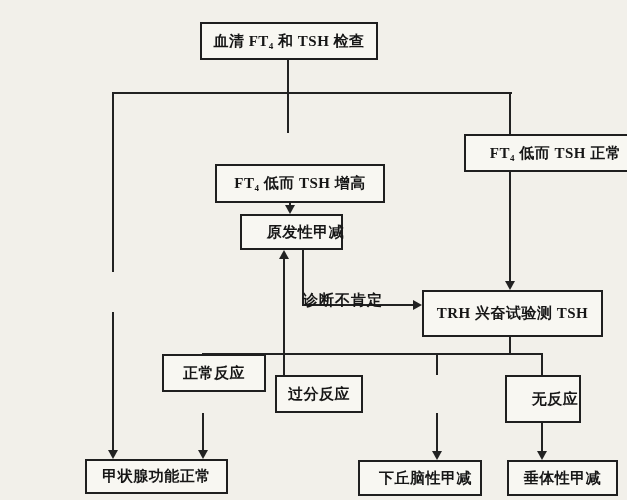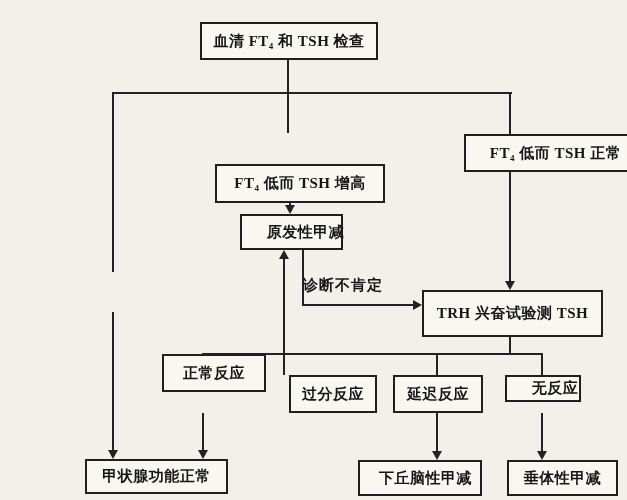--- a/index.html
+++ b/index.html
@@ -36,20 +36,21 @@
   .arrow-right{position:absolute;width:0;height:0;
     border-top:5px solid transparent;border-bottom:5px solid transparent;
     border-left:9px solid #222;}
   .edge-label{
     position:absolute;
     color:#161616;
     font-size:15px;
     font-weight:bold;
     letter-spacing:1px;
     white-space:nowrap;
+    margin-top:15px;
   }
 </style>
 </head>
 <body>
 
 <div class="canvas">
 
   <div class="vline" style="left:287px;top:60px;height:33px;"></div>
   <div class="hline" style="left:112px;top:92px;width:400px;"></div>
   <div class="vline" style="left:112px;top:92px;height:180px;"></div>
@@ -95,25 +96,24 @@
 
   <div class="node" style="left:432px;top:134px;width:183px;height:38px;margin-left:32px;">FT₄ 低而 TSH 正常</div>
 
   <div class="node" style="left:240px;top:214px;width:103px;height:36px;padding-left:28px;">原发性甲减</div>
 
 
   <div class="node" style="left:422px;top:290px;width:181px;height:47px;">TRH 兴奋试验测 TSH</div>
 
   <div class="node" style="left:162px;top:354px;width:104px;height:38px;">正常反应</div>
 
-  <div class="node" style="left:275px;top:375px;width:88px;height:38px;margin-left:14px;">过分反应</div>
+  <div class="node" style="left:275px;top:375px;width:88px;height:38px;">过分反应</div>
 
-  <div class="node" style="left:393px;top:375px;width:90px;height:38px;">延迟反应</div>
 
-  <div class="node" style="left:505px;top:375px;width:76px;height:27px;padding-left:24px;">无反应</div>
+  <div class="node" style="left:505px;top:375px;width:76px;height:48px;padding-left:24px;">无反应</div>
 
   <div class="node" style="left:85px;top:459px;width:143px;height:35px;">甲状腺功能正常</div>
 
   <div class="node" style="left:358px;top:460px;width:124px;height:36px;padding-left:11px;">下丘脑性甲减</div>
 
   <div class="node" style="left:507px;top:460px;width:111px;height:36px;">垂体性甲减</div>
 
 </div>
 
 </body></html>

